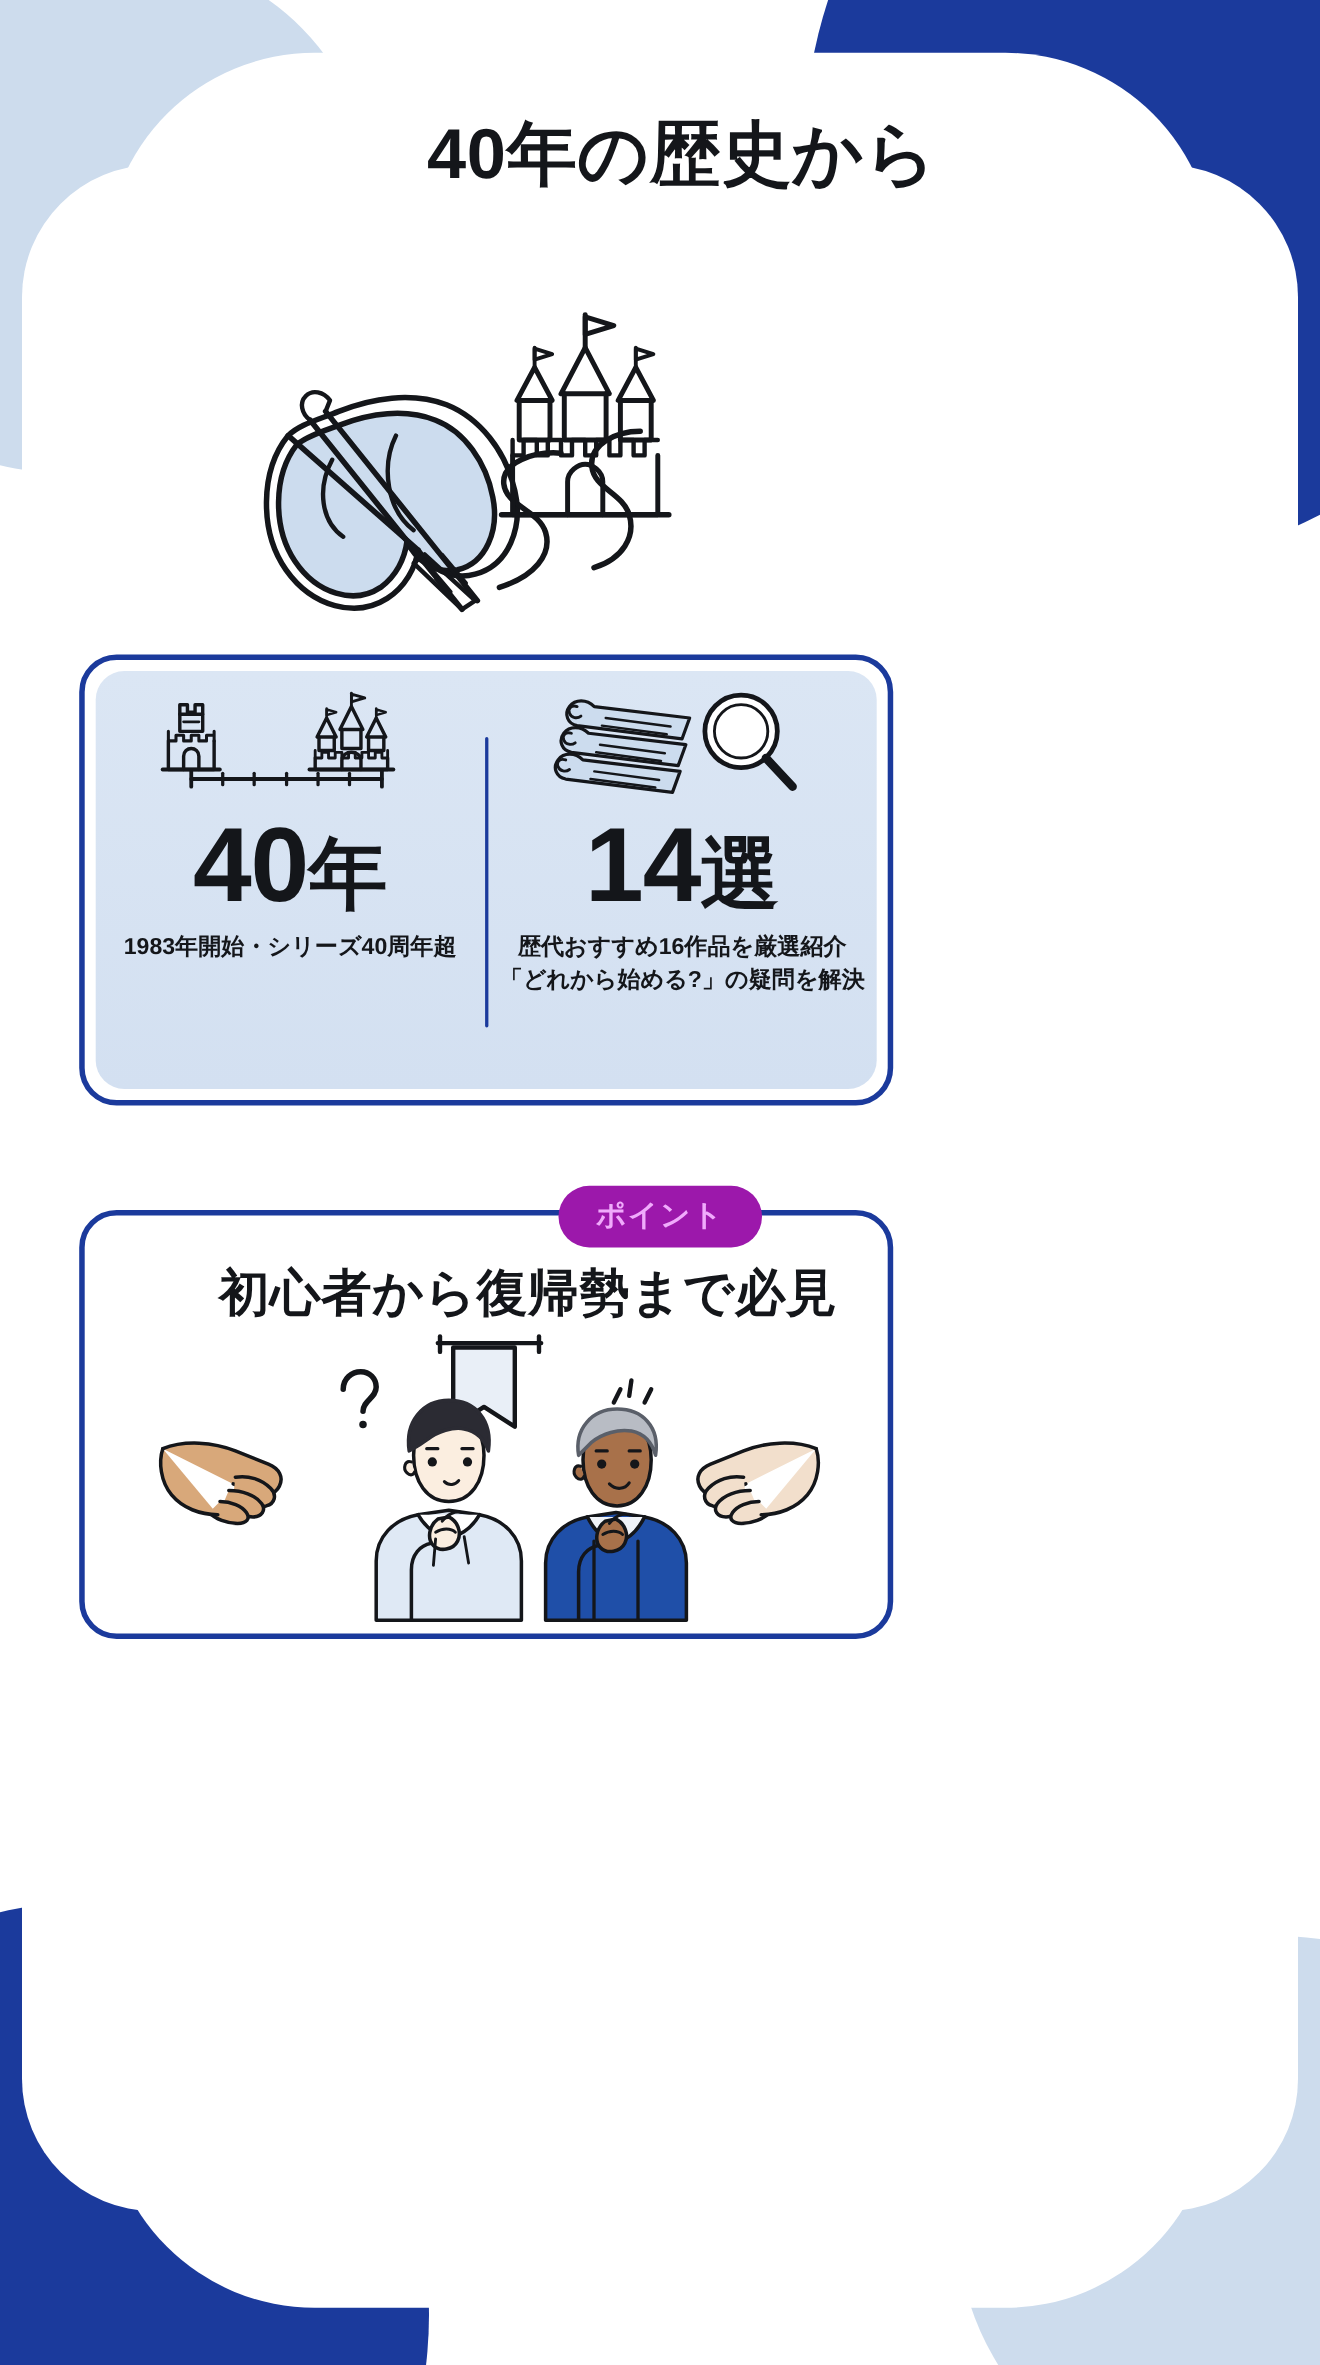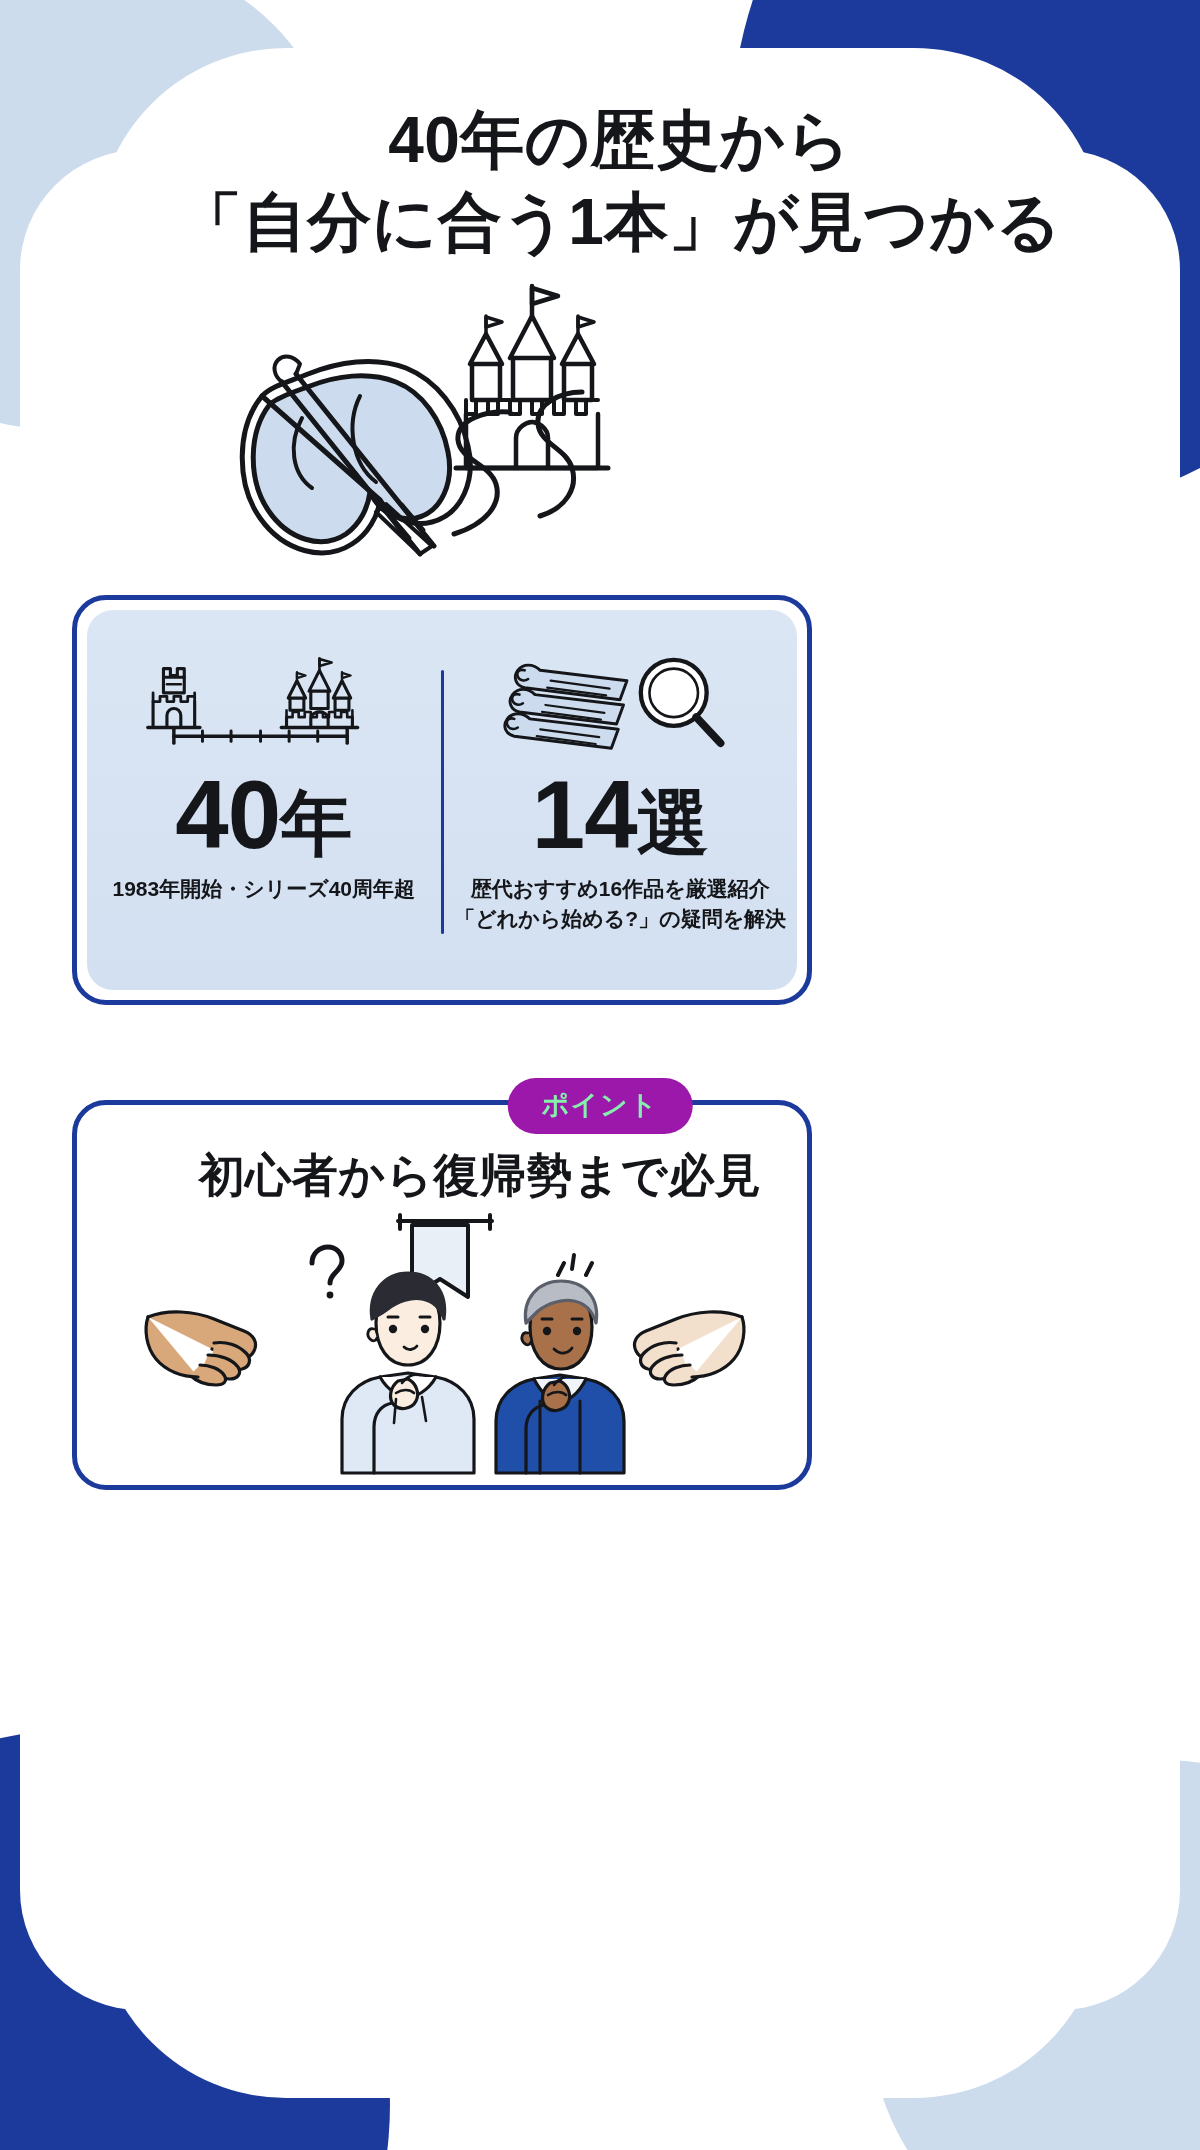--- a/index.html
+++ b/index.html
@@ -106,21 +106,21 @@
     border-radius: 26px;
     display: flex;
     align-items: stretch;
   }
   .stat-col {
     flex: 1 1 0;
     display: flex;
     flex-direction: column;
     align-items: center;
     justify-content: flex-start;
-    padding-top: 36px;
+    padding-top: 8px;
     position: relative;
   }
   .stat-divider {
     width: 3px;
     background: #1b3a9c;
     margin: 60px 0 56px 0;
     flex: 0 0 3px;
     border-radius: 2px;
   }
   .stat-icon { height: 118px; display: flex; align-items: center; justify-content: center; }
@@ -151,21 +151,21 @@
     width: 740px; height: 390px;
     border: 5px solid #1b3a9c;
     border-radius: 34px;
     background: #ffffff;
   }
   .point-badge {
     position: absolute;
     top: 1078px; left: 50%;
     transform: translateX(-50%);
     background: #9c18ab;
-    color: #86efac;
+    color: #f0abfc;
     font-size: 27px;
     font-weight: 700;
     letter-spacing: 1.5px;
     padding: 9px 34px 11px 34px;
     border-radius: 999px;
     white-space: nowrap;
     z-index: 4;
   }
   .point-heading {
     position: absolute;
@@ -193,21 +193,20 @@
   <div class="blob blob-tr"></div>
   <div class="blob blob-bl"></div>
   <div class="blob blob-br"></div>
   <div class="panel"></div>
   <div class="panel-2"></div>
 
   <div class="content">
 
     <div class="title-wrap">
       <div class="title-line">40年の歴史から</div>
-      <div class="title-line">「自分に合う1本」が見つかる</div>
     </div>
 
     <div class="hero-illu">
       <svg viewBox="0 0 480 300" width="480" height="300" fill="none">
         <g stroke="#14161a" stroke-width="5" stroke-linecap="round" stroke-linejoin="round">
 
           <path d="M 60 132 C 38 160 38 208 58 238 C 78 268 112 278 136 262
                    C 150 252 158 236 160 220
                    C 168 238 186 250 206 246
                    C 232 240 244 210 238 180

